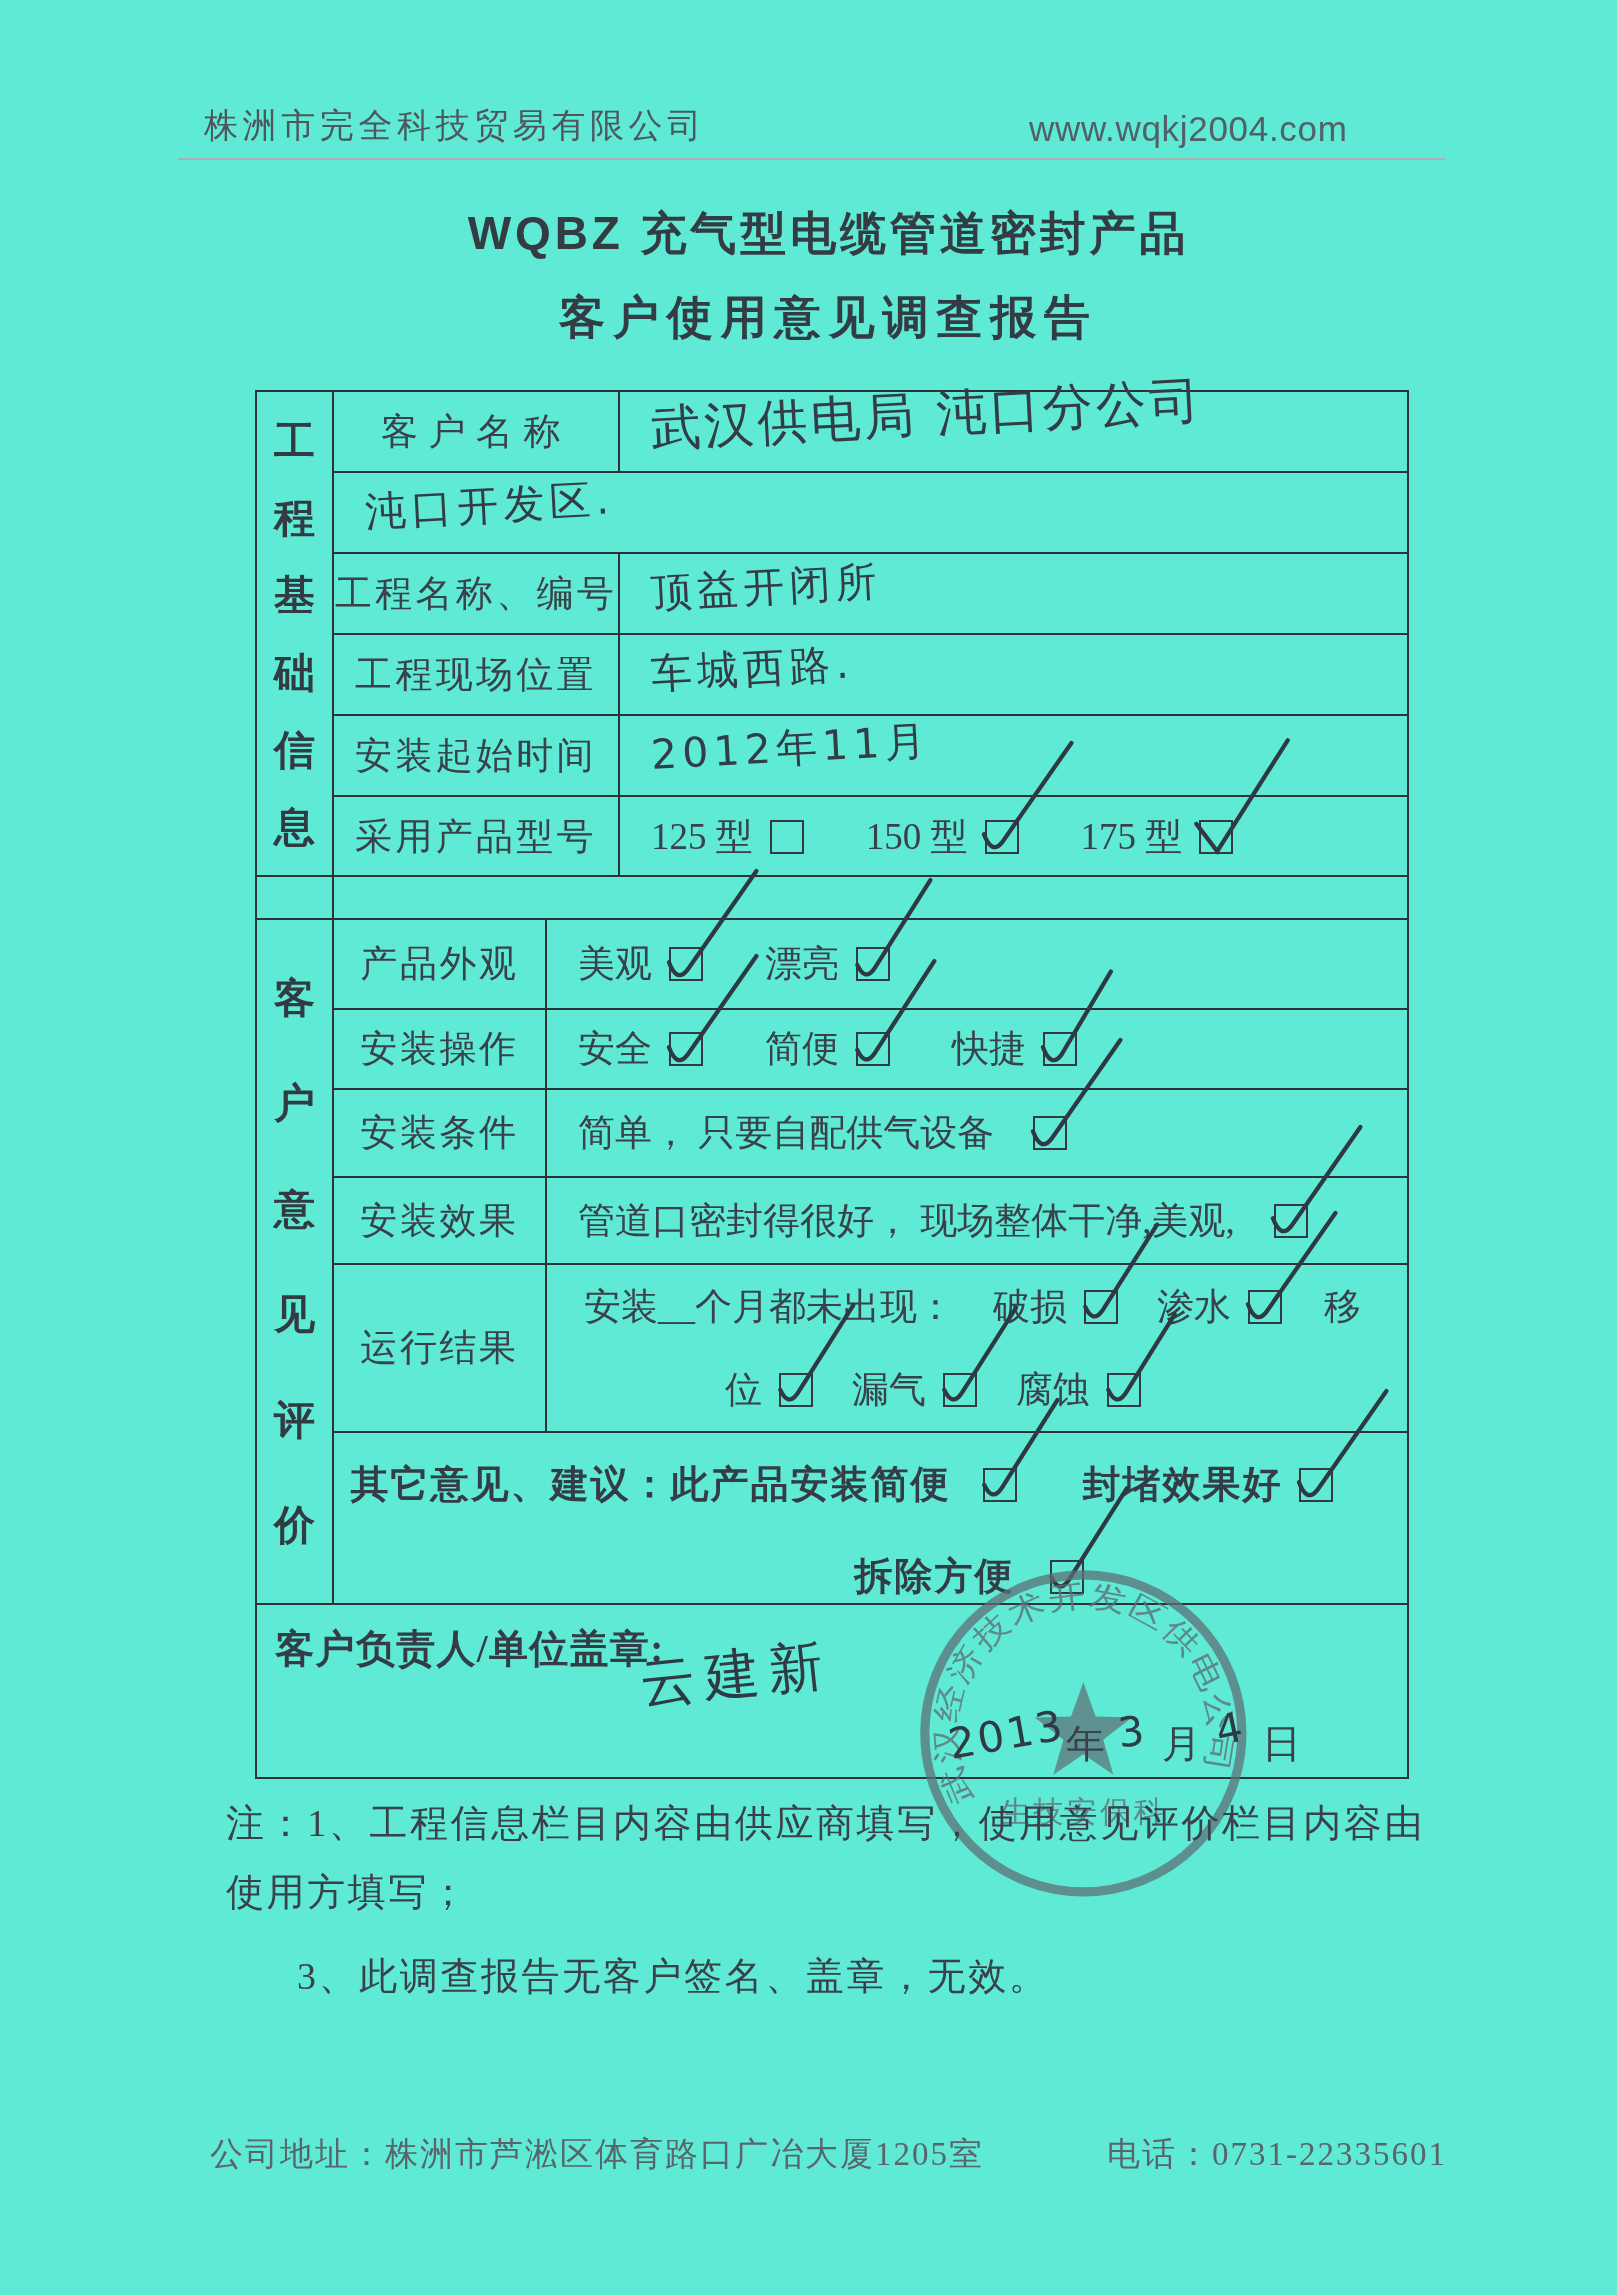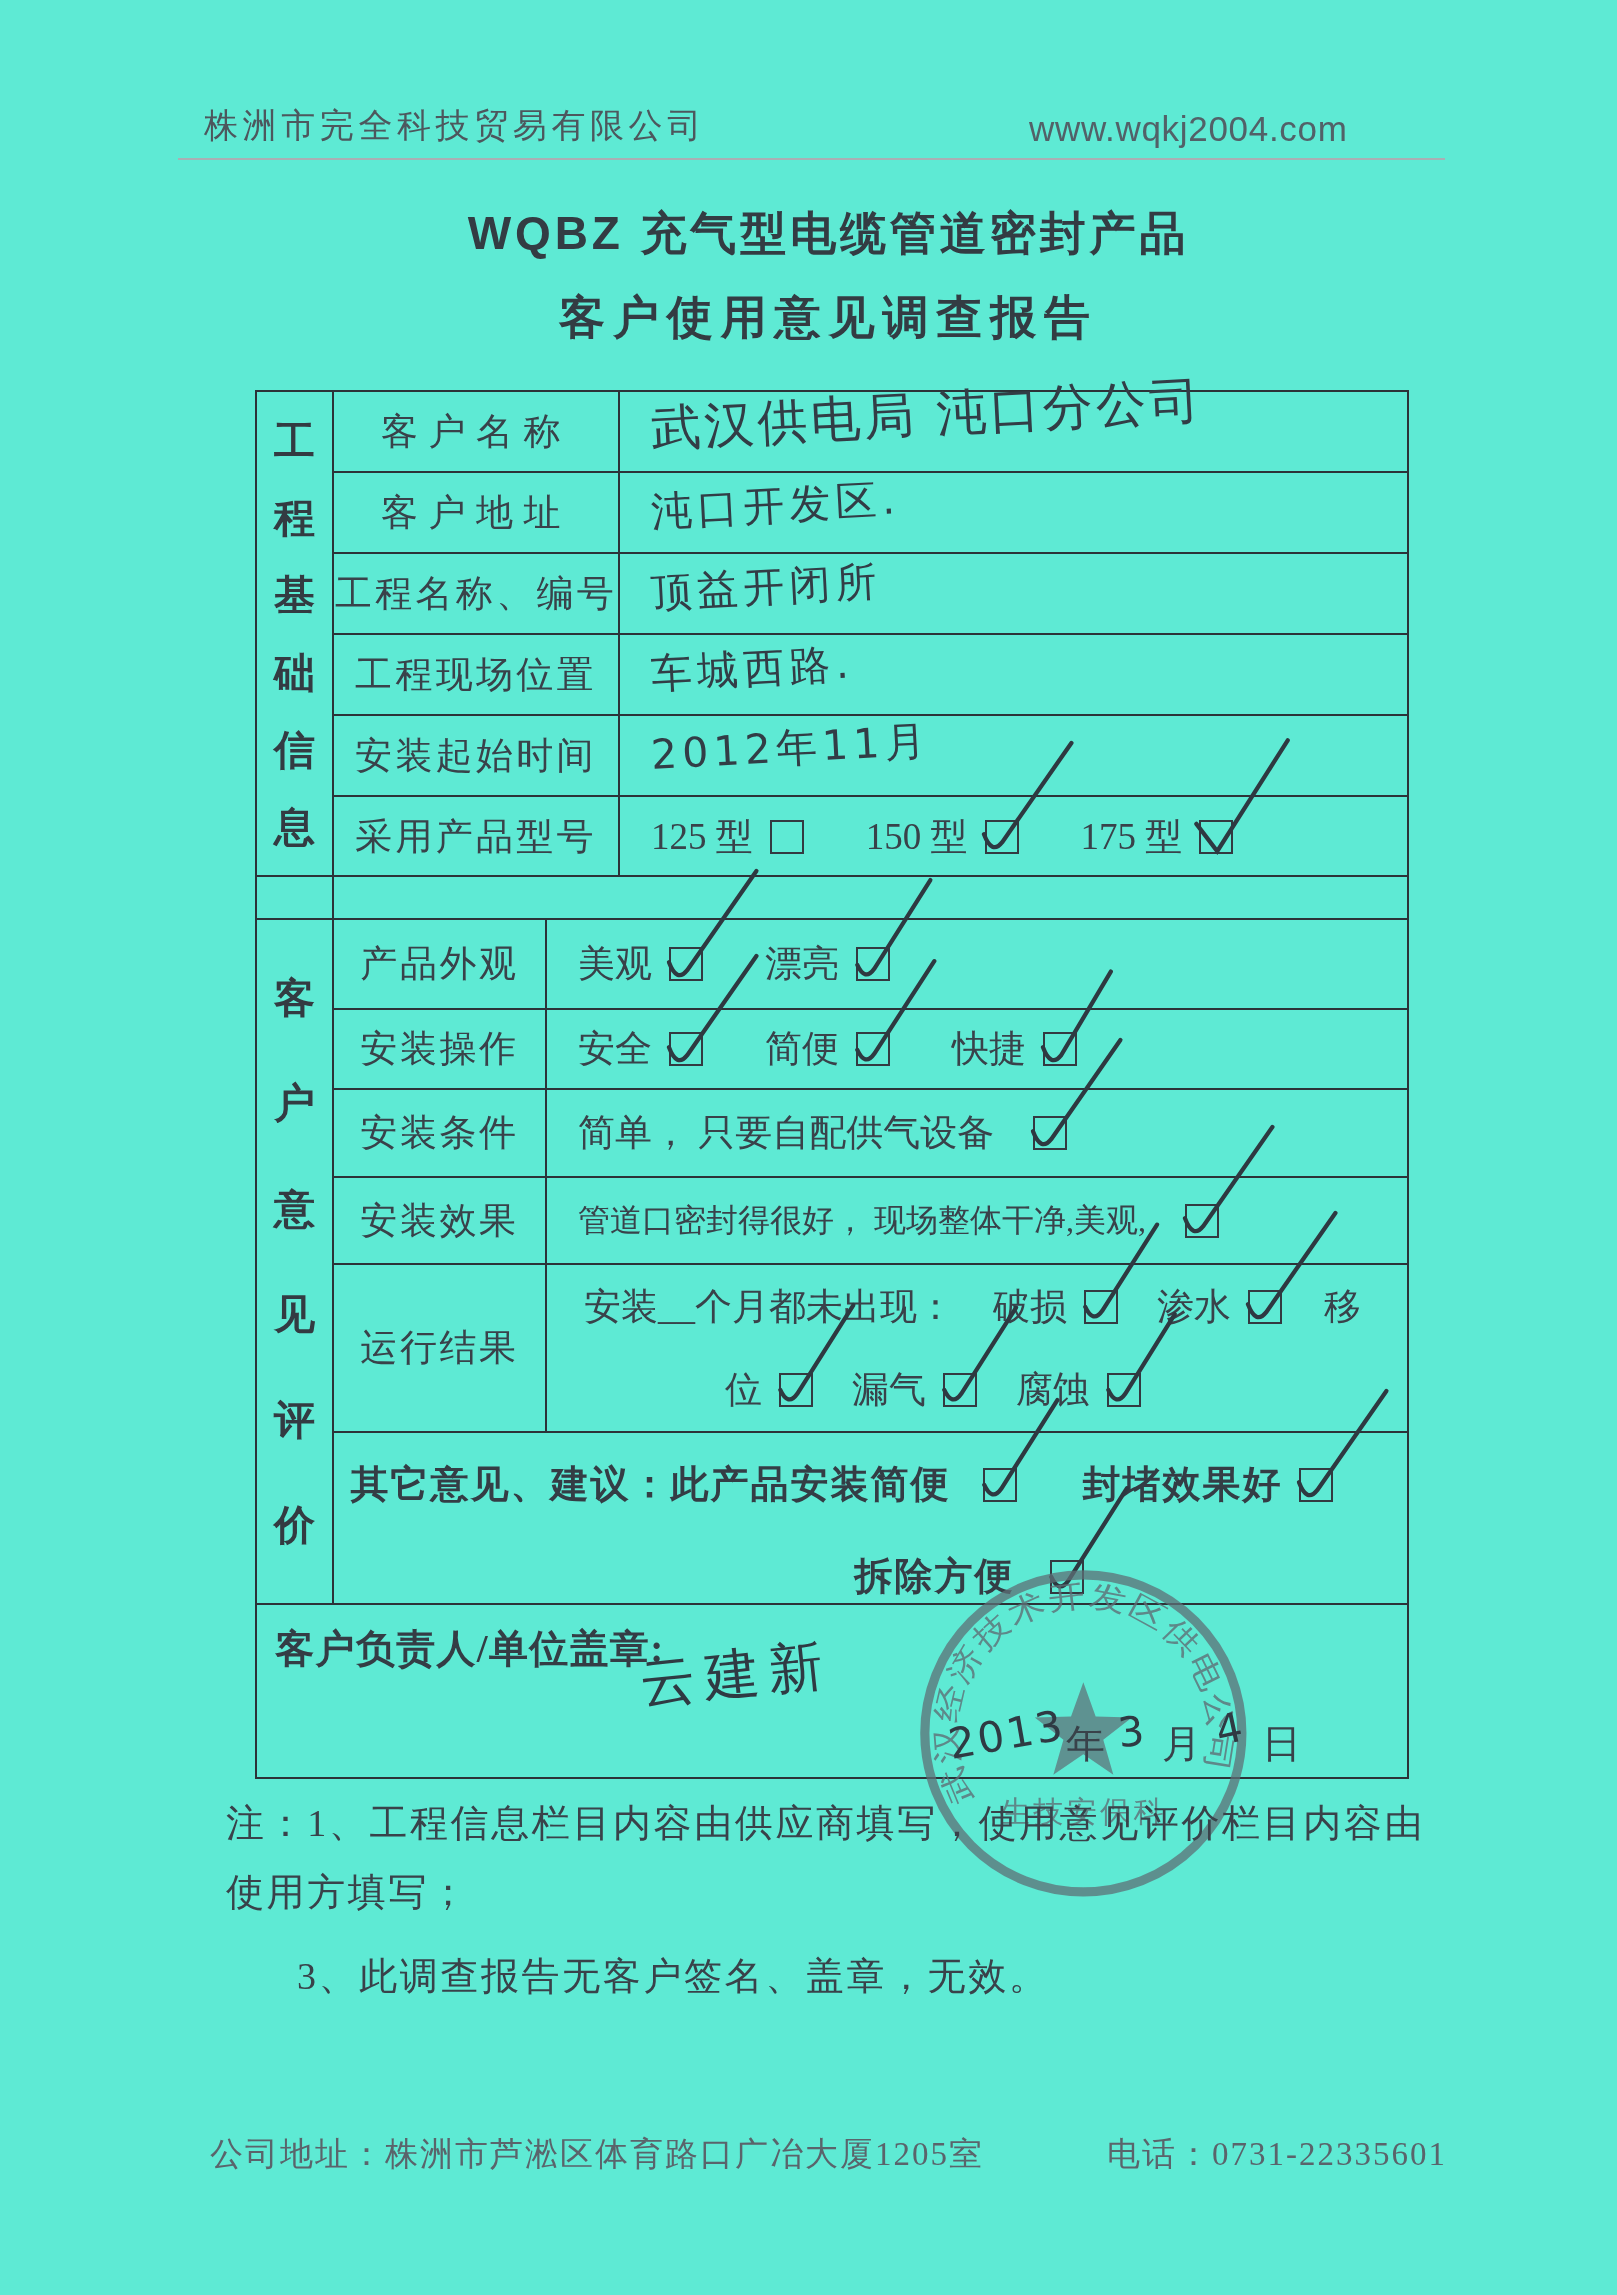--- a/index.html
+++ b/index.html
@@ -121,21 +121,20 @@
     </div>
 
     <div class="rows rows1">
       <div class="row" style="height:81px;">
         <div class="lb sp">客户名称</div>
         <div class="ct">
             <span class="hand big">武汉供电局 沌口分公司</span>
           </div>
       </div>
       <div class="row" style="height:81px;">
-        <div class="lb sp">客户地址</div>
         <div class="ct">
             <span class="hand">沌口开发区.</span>
           </div>
       </div>
       <div class="row" style="height:81px;">
         <div class="lb">工程名称、编号</div>
         <div class="ct">
             <span class="hand">顶益开闭所</span>
           </div>
       </div>
@@ -219,21 +218,21 @@
           <span class="opt">简单， 只要自配供气设备</span>
           <span class="cbx g60 checked">
               <svg viewBox="0 0 150 190">
                 <path class="tickpath" d="M6 146 Q18 178 34 158 L140 6"></path>
               </svg>
             </span>
         </div>
       </div>
       <div class="row" style="height:87px;">
         <div class="lb">安装效果</div>
-        <div class="ct" style="font-size:32px;">
+        <div class="ct" style="font-size:37px;">
           <span class="opt">管道口密封得很好， 现场整体干净,美观,</span>
           <span class="cbx g60 checked">
               <svg viewBox="0 0 150 190">
                 <path class="tickpath" d="M6 146 Q18 178 34 158 L140 6"></path>
               </svg>
             </span>
         </div>
       </div>
       <div class="row" style="height:168px;">
         <div class="lb">运行结果</div>

